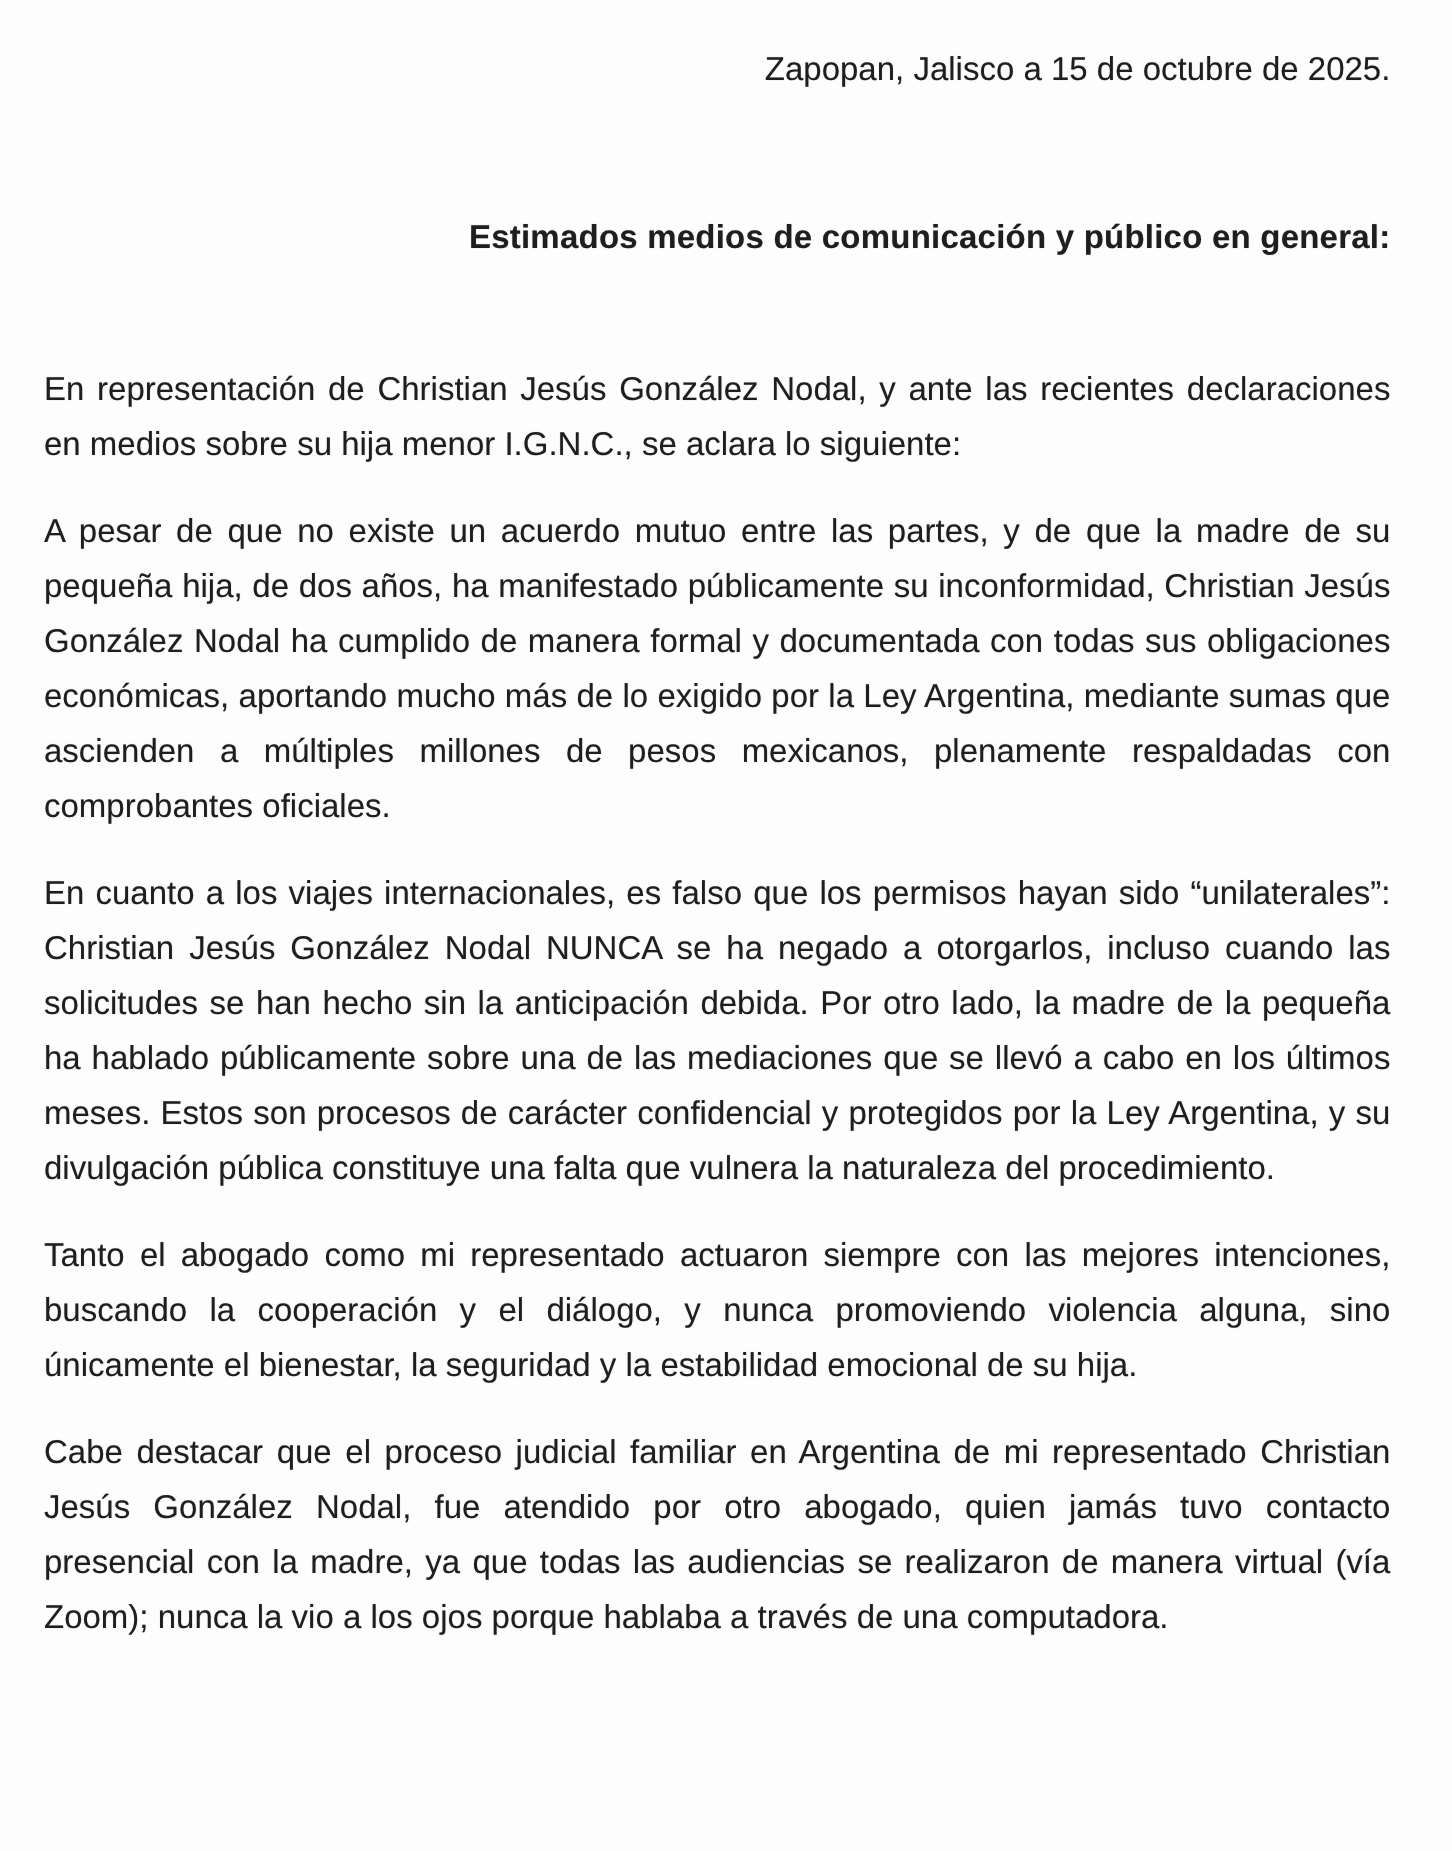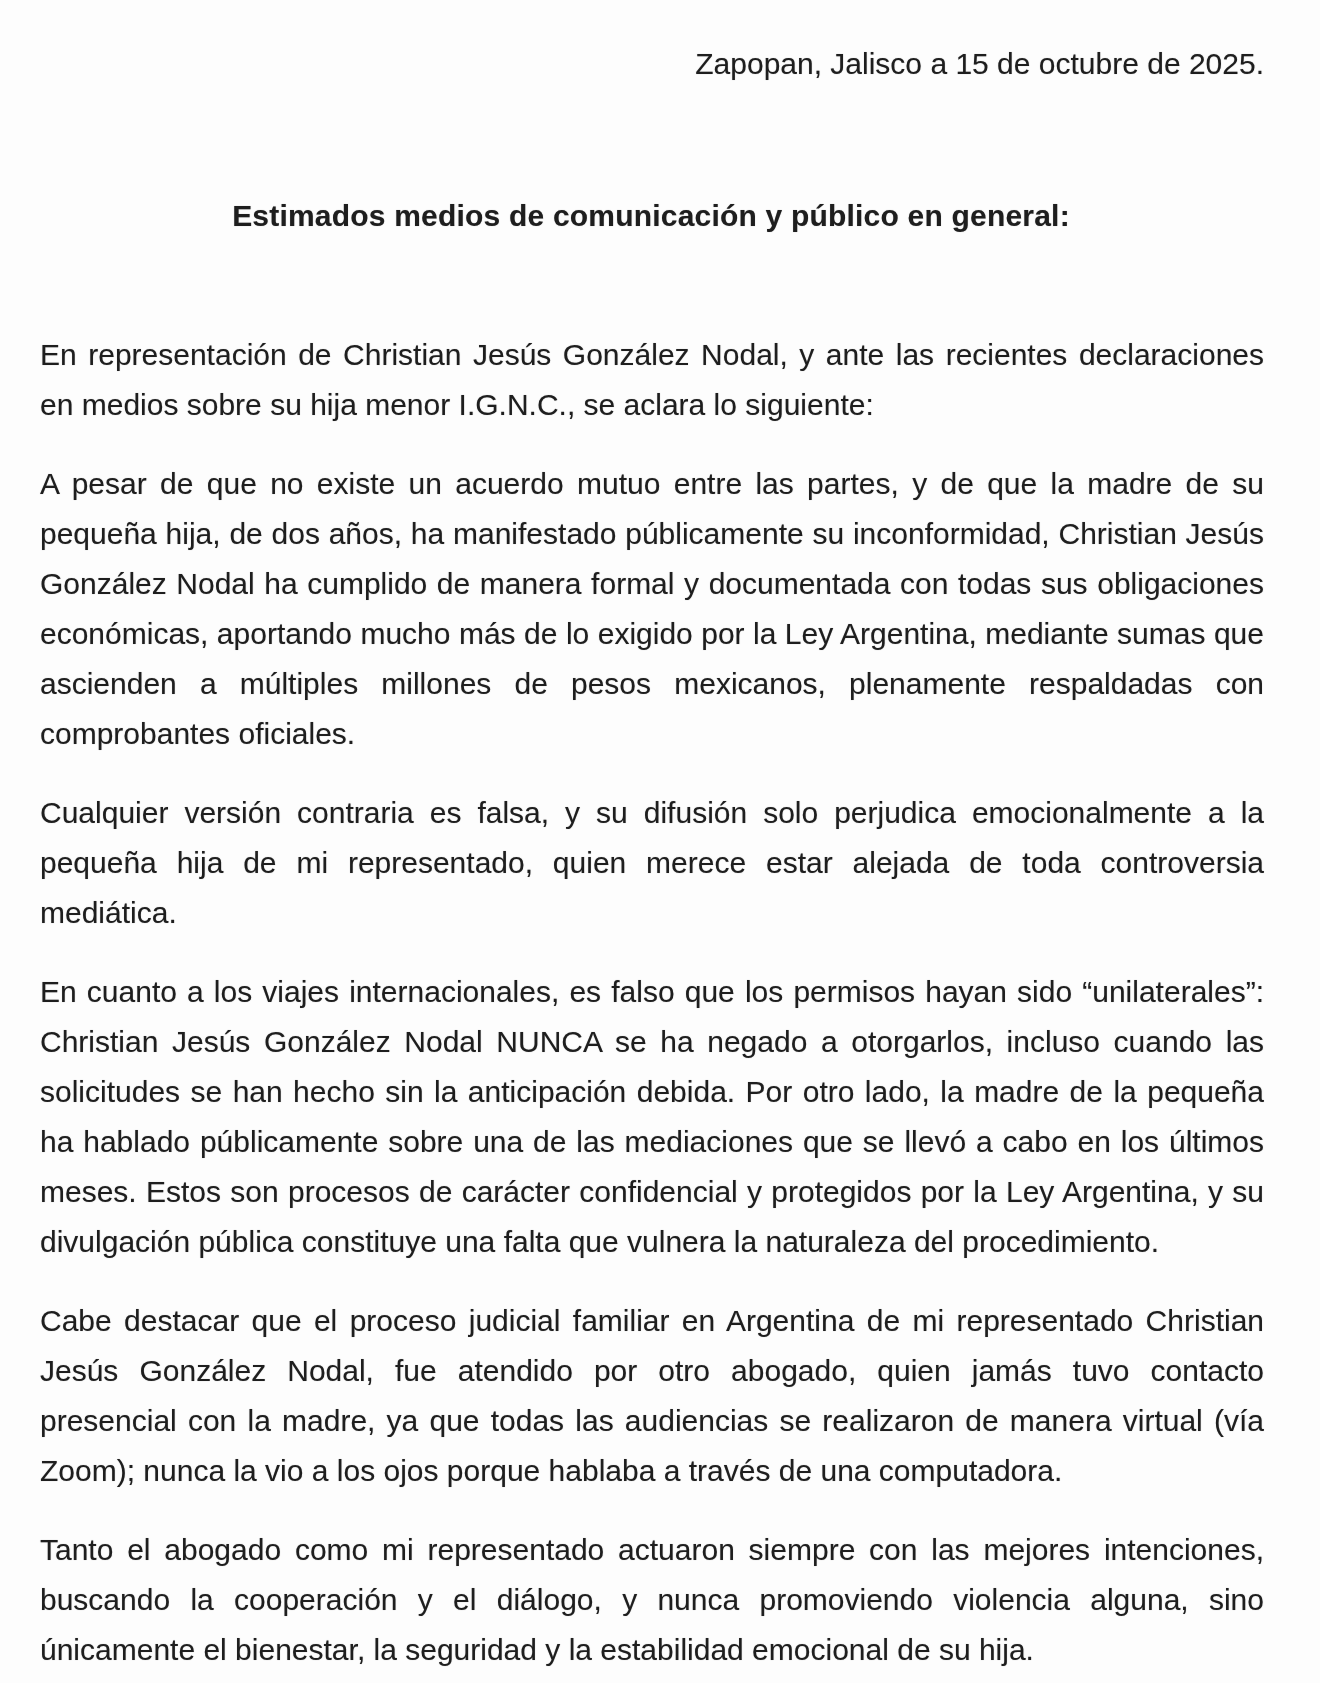--- a/index.html
+++ b/index.html
@@ -24,21 +24,21 @@
     font-size: 30px;
     line-height: 44px;
     text-align: right;
     text-shadow: 0 0 1px rgba(30,30,30,0.35);
   }
   .salutation {
     margin: 108px 0 0 0;
     font-size: 30px;
     line-height: 44px;
     font-weight: bold;
-    text-align: center;
+    text-align: right;
     letter-spacing: 0.2px;
     text-shadow: 0 0 1px rgba(30,30,30,0.35);
   }
   .body-paragraphs {
     margin-top: 92px;
   }
   .paragraph {
     margin: 0 0 29px 2px;
     font-size: 30px;
     line-height: 50px;
@@ -55,21 +55,20 @@
 <div class="page">
   <p class="dateline">Zapopan, Jalisco a 15 de octubre de 2025.</p>
 
   <p class="salutation">Estimados medios de comunicación y público en general:</p>
 
   <div class="body-paragraphs">
     <p class="paragraph">En representación de Christian Jesús González Nodal, y ante las recientes declaraciones en medios sobre su hija menor I.G.N.C., se aclara lo siguiente:</p>
 
     <p class="paragraph">A pesar de que no existe un acuerdo mutuo entre las partes, y de que la madre de su pequeña hija, de dos años, ha manifestado públicamente su inconformidad, Christian Jesús González Nodal ha cumplido de manera formal y documentada con todas sus obligaciones económicas, aportando mucho más de lo exigido por la Ley Argentina, mediante sumas que ascienden a múltiples millones de pesos mexicanos, plenamente respaldadas con comprobantes oficiales.</p>
 
-    <p class="paragraph">Cualquier versión contraria es falsa, y su difusión solo perjudica emocionalmente a la pequeña hija de mi representado, quien merece estar alejada de toda controversia mediática.</p>
 
     <p class="paragraph">En cuanto a los viajes internacionales, es falso que los permisos hayan sido “unilaterales”: Christian Jesús González Nodal NUNCA se ha negado a otorgarlos, incluso cuando las solicitudes se han hecho sin la anticipación debida. Por otro lado, la madre de la pequeña ha hablado públicamente sobre una de las mediaciones que se llevó a cabo en los últimos meses. Estos son procesos de carácter confidencial y protegidos por la Ley Argentina, y su divulgación pública constituye una falta que vulnera la naturaleza del procedimiento.</p>
 
+    <p class="paragraph">Tanto el abogado como mi representado actuaron siempre con las mejores intenciones, buscando la cooperación y el diálogo, y nunca promoviendo violencia alguna, sino únicamente el bienestar, la seguridad y la estabilidad emocional de su hija.</p>
+
     <p class="paragraph">Cabe destacar que el proceso judicial familiar en Argentina de mi representado Christian Jesús González Nodal, fue atendido por otro abogado, quien jamás tuvo contacto presencial con la madre, ya que todas las audiencias se realizaron de manera virtual (vía Zoom); nunca la vio a los ojos porque hablaba a través de una computadora.</p>
-
-    <p class="paragraph">Tanto el abogado como mi representado actuaron siempre con las mejores intenciones, buscando la cooperación y el diálogo, y nunca promoviendo violencia alguna, sino únicamente el bienestar, la seguridad y la estabilidad emocional de su hija.</p>
   </div>
 </div>
 
 </body></html>

